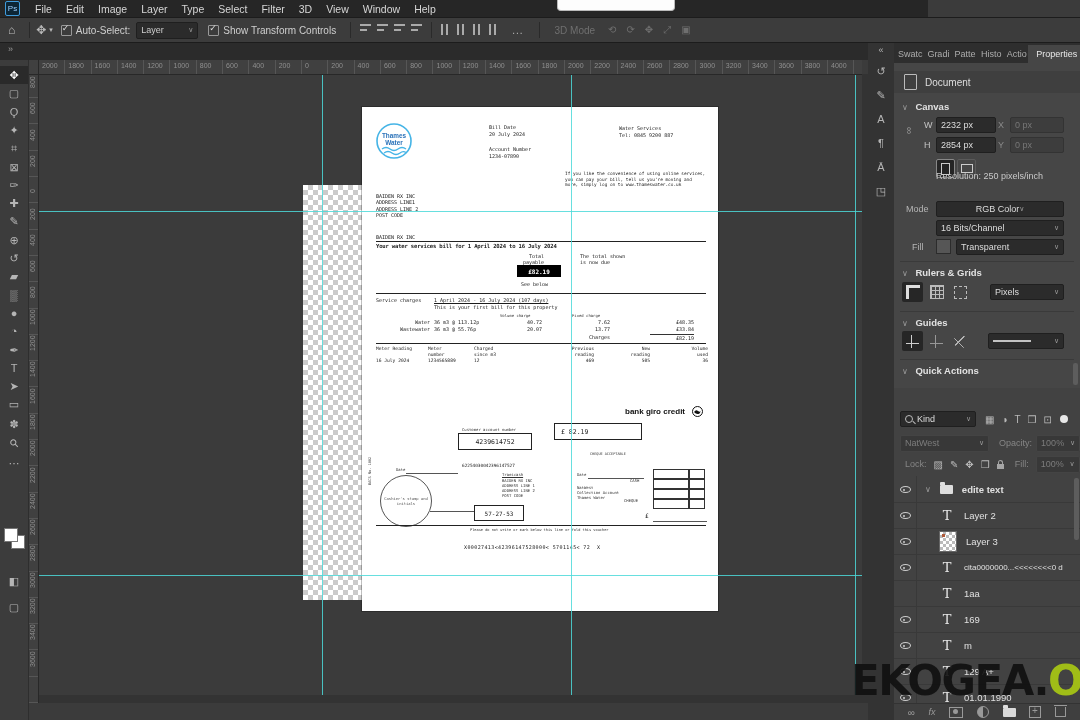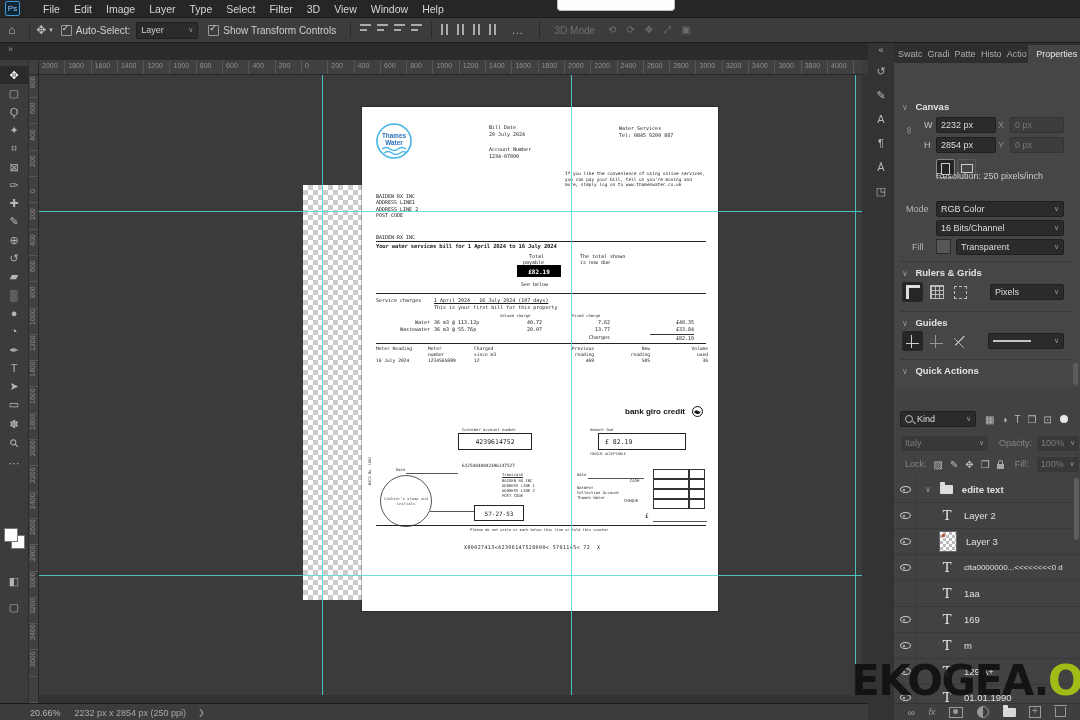--- a/index.html
+++ b/index.html
@@ -1,21 +1,21 @@
 <!DOCTYPE html>
 <html><head>
 <meta charset="utf-8">
 <style>
   html,body{margin:0;padding:0;background:#222;}
   #app{position:relative;width:1080px;height:720px;overflow:hidden;background:#3b3b3b;
        font-family:"Liberation Sans",sans-serif;-webkit-font-smoothing:antialiased;cursor:default;}
   .abs{position:absolute;}
   
-  .menubar{left:0;top:0;width:1080px;height:17px;background:#262626;color:#d6d6d6;font-size:10.5px;
-           display:flex;align-items:center;gap:8px;z-index:40;}
+  .menubar{left:0;top:0;width:928px;height:17px;background:#262626;color:#d6d6d6;font-size:10.5px;
+           display:flex;align-items:center;gap:0;z-index:40;}
   .ps-logo{width:13px;height:13px;margin:0 8px 0 5px;border:1px solid #3f9bdc;background:#0d2636;
            color:#9ecfff;font-size:8px;line-height:13px;text-align:center;border-radius:2px;}
   .menu-item{padding:0 7px;}
   .artifact{left:557px;top:0;width:116px;height:10px;background:#fdfdfd;border:1px solid #bbb;border-top:none;
             border-radius:0 0 4px 4px;z-index:60;}
   .optionsbar{left:0;top:17px;width:1080px;height:24px;background:#3c3c3c;border-top:1px solid #1c1c1c;
               border-bottom:1px solid #1c1c1c;display:flex;align-items:center;color:#cfcfcf;font-size:10px;z-index:40;}
   .ob-sep{width:1px;height:16px;background:#2a2a2a;margin:0 6px;}
   .cb{width:9px;height:9px;border:1px solid #999;border-radius:1px;display:inline-block;position:relative;margin-right:4px;}
   .cb::after{content:"✓";position:absolute;left:0;top:-3px;font-size:9px;color:#ddd;}
@@ -346,21 +346,21 @@
 
       <div class="giro-title" style="left:263px;top:300px;">bank giro credit</div>
       <svg style="position:absolute;left:330px;top:299px;" width="11" height="11" viewBox="0 0 11 11">
         <circle cx="5.5" cy="5.5" r="5" fill="none" stroke="#111" stroke-width="1"></circle>
         <path d="M2 6 q2 -3 4 -1 q2 1.5 3 0 l-1.5 2.5 q-3 1.5 -5.5 -1.5z" fill="#111"></path>
       </svg>
 
       <div class="t4" style="left:100px;top:320px;">Customer account number</div>
       <div class="gbox" style="left:96px;top:326px;width:72px;height:15px;justify-content:center;">4239614752</div>
       <div class="t4" style="left:228px;top:320px;">Amount Due</div>
-      <div class="gbox" style="left:192px;top:326px;width:80px;height:15px;padding-left:6px;margin-left:44px;">£ 82.19</div>
+      <div class="gbox" style="left:192px;top:316px;width:80px;height:15px;padding-left:6px;">£ 82.19</div>
       <div class="t4" style="left:228px;top:345px;font-size:3.5px;">CHEQUE ACCEPTABLE</div>
 
       <div class="vtext" style="left:6px;top:378px;">BACS No. 1002</div>
       <div class="t4" style="left:34px;top:360px;">Date</div>
       <div class="hr2" style="left:44px;top:366px;width:52px;"></div>
       <div class="t45" style="left:100px;top:356px;">62254030042396147527</div>
 
       <div class="t4" style="left:140px;top:365px;text-decoration:underline;">Transcash</div>
       <div class="t4" style="left:140px;top:371px;">BAIDEN RX INC
 ADDRESS LINE 1
@@ -414,20 +414,24 @@
     <div class="panel-tabs" id="panel-tabs">
         <span class="ptab">Swatc</span>
         <span class="ptab">Gradi</span>
         <span class="ptab">Patte</span>
         <span class="ptab">Histo</span>
         <span class="ptab">Actio</span>
         <span class="ptab active">Properties</span>
       </div>
 
     <div class="props">
+      <div style="position:absolute;left:0;top:8px;width:186px;height:22px;background:#3f3f3f;display:flex;align-items:center;">
+        <span style="width:11px;height:14px;border:1px solid #bbb;border-radius:1px;margin:0 8px 0 10px;display:inline-block;"></span>
+        <span style="color:#ddd;font-size:10px;">Document</span>
+      </div>
       <div style="position:absolute;left:8px;top:38px;"><span class="chev">∨</span>
         <span class="sec-h">Canvas</span></div>
 
       <span class="abs" style="left:880px;top:0;"></span>
       <span style="position:absolute;left:12px;top:62px;color:#9a9a9a;transform:rotate(90deg);display:inline-block;font-size:10px;">∞</span>
       <span style="position:absolute;left:30px;top:57px;">W</span>
       <div class="field" style="left:42px;top:54px;width:50px;">2232 px</div>
       <span style="position:absolute;left:104px;top:57px;color:#8a8a8a;">X</span>
       <div class="field dis" style="left:116px;top:54px;width:44px;">0 px</div>
       <span style="position:absolute;left:30px;top:77px;">H</span>
@@ -438,21 +442,21 @@
       <div class="orient active" style="left:42px;top:96px;">
           <i style="width:7px;height:10px;"></i>
         </div>
       <div class="orient" style="left:63px;top:96px;">
           <i style="width:10px;height:7px;"></i>
         </div>
 
       <div style="position:absolute;left:42px;top:108px;color:#c9c9c9;">Resolution: 250 pixels/inch</div>
 
       <span style="position:absolute;left:12px;top:141px;color:#b5b5b5;">Mode</span>
-      <div class="field" style="left:42px;top:138px;width:118px;justify-content:space-between;">
+      <div class="field" style="left:42px;top:138px;width:118px;justify-content:center;">
         <span>RGB Color</span>
           <span class="car" style="color:#999;font-size:7px;">∨</span>
         </div>
       <div class="field" style="left:42px;top:157px;width:118px;justify-content:space-between;">
         <span>16 Bits/Channel</span>
           <span class="car" style="color:#999;font-size:7px;">∨</span>
         </div>
       <span style="position:absolute;left:18px;top:179px;color:#b5b5b5;">Fill</span>
       <span style="position:absolute;left:42px;top:176px;width:13px;height:13px;background:#565656;border:1px solid #2c2c2c;"></span>
       <div class="field" style="left:62px;top:176px;width:98px;justify-content:space-between;">
@@ -513,21 +517,21 @@
             <span class="glyph" style="font-size: 10px;">▦</span>
             <span class="glyph" style="font-size: 10px;">◑</span>
             <span class="glyph" style="font-size: 10px;">T</span>
             <span class="glyph" style="font-size: 10px;">❒</span>
             <span class="glyph" style="font-size: 10px;">⊡</span>
           </span>
         <span style="width:8px;height:8px;border-radius:50%;background:#e8e8e8;margin-left:8px;display:inline-block;"></span>
       </div>
       <div style="position:absolute;left:0;top:44px;width:186px;height:22px;display:flex;align-items:center;color:#868686;font-size:9px;">
         <div class="sel gray" style="width:84px;margin-left:6px;">
-          <span>Italy</span>
+          <span>NatWest</span>
             <span class="car">∨</span>
           </div>
         <span style="margin-left:10px;">Opacity:</span>
         <div class="sel gray" style="width:36px;margin-left:4px;">
           <span>100%</span>
             <span class="car">∨</span>
           </div>
       </div>
       <div style="position:absolute;left:0;top:66px;width:186px;height:20px;display:flex;align-items:center;color:#868686;font-size:9px;gap:7px;">
         <span style="margin-left:11px;">Lock:</span>
@@ -620,22 +624,17 @@
           <span class="maskic"></span>
           <span class="adjic"></span>
           <span class="folder" style="background: rgb(217, 217, 217);"></span>
           <span class="newlic"></span>
           <span class="trashic"></span>
         </div>
       <div class="lp-scroll" style="top:90px;height:62px;"></div>
     </div>
   </div>
 
-  <div class="abs statusbar">
-    <span style="margin-left:30px;">20.66%</span>
-    <span style="margin-left:14px;color:#a8a8a8;">2232 px x 2854 px (250 ppi)</span>
-    <span style="margin-left:12px;color:#8a8a8a;font-size:8px;">❯</span>
-  </div>
 
   <div class="abs watermark">
     <span class="wm-dark">EKOGEA.</span><span class="wm-green">ORG</span>
   </div>
 </div>
 
 </body></html>

